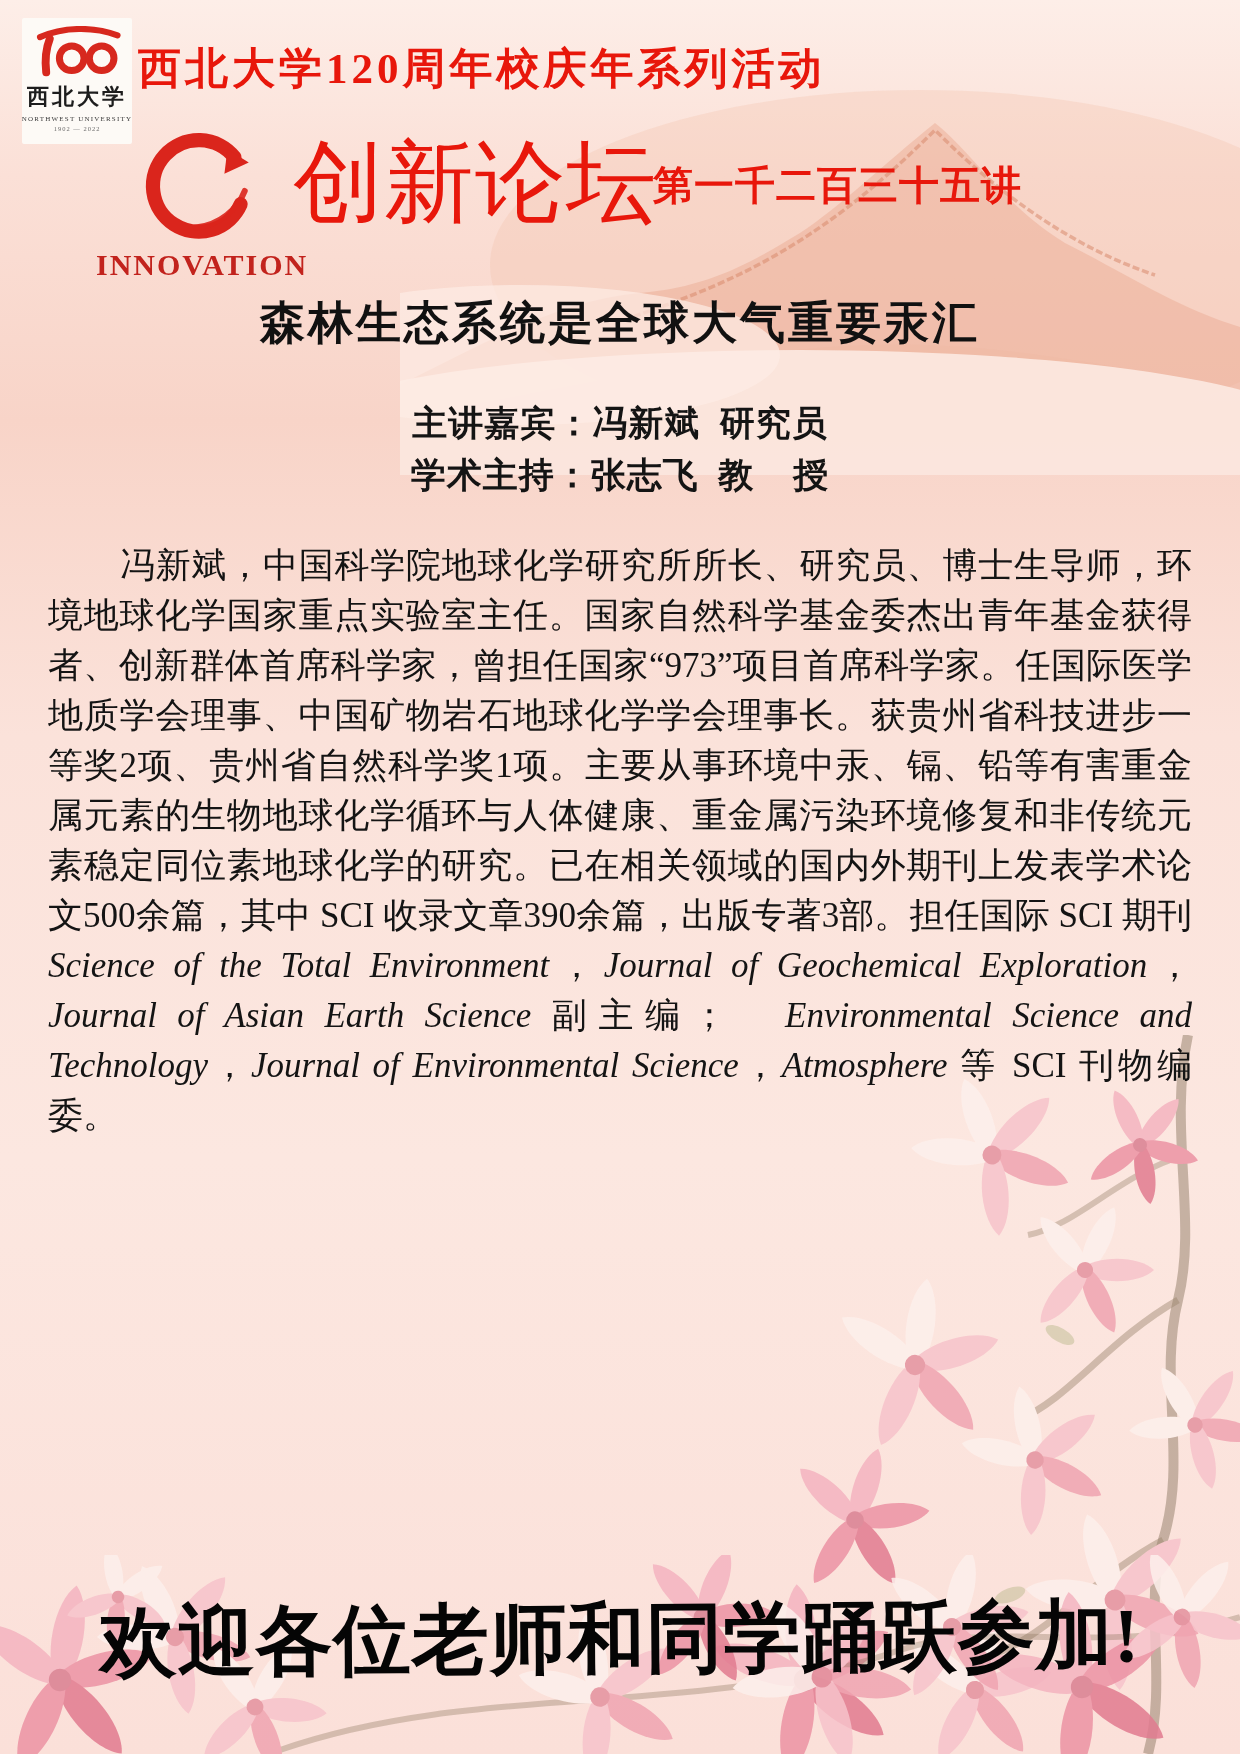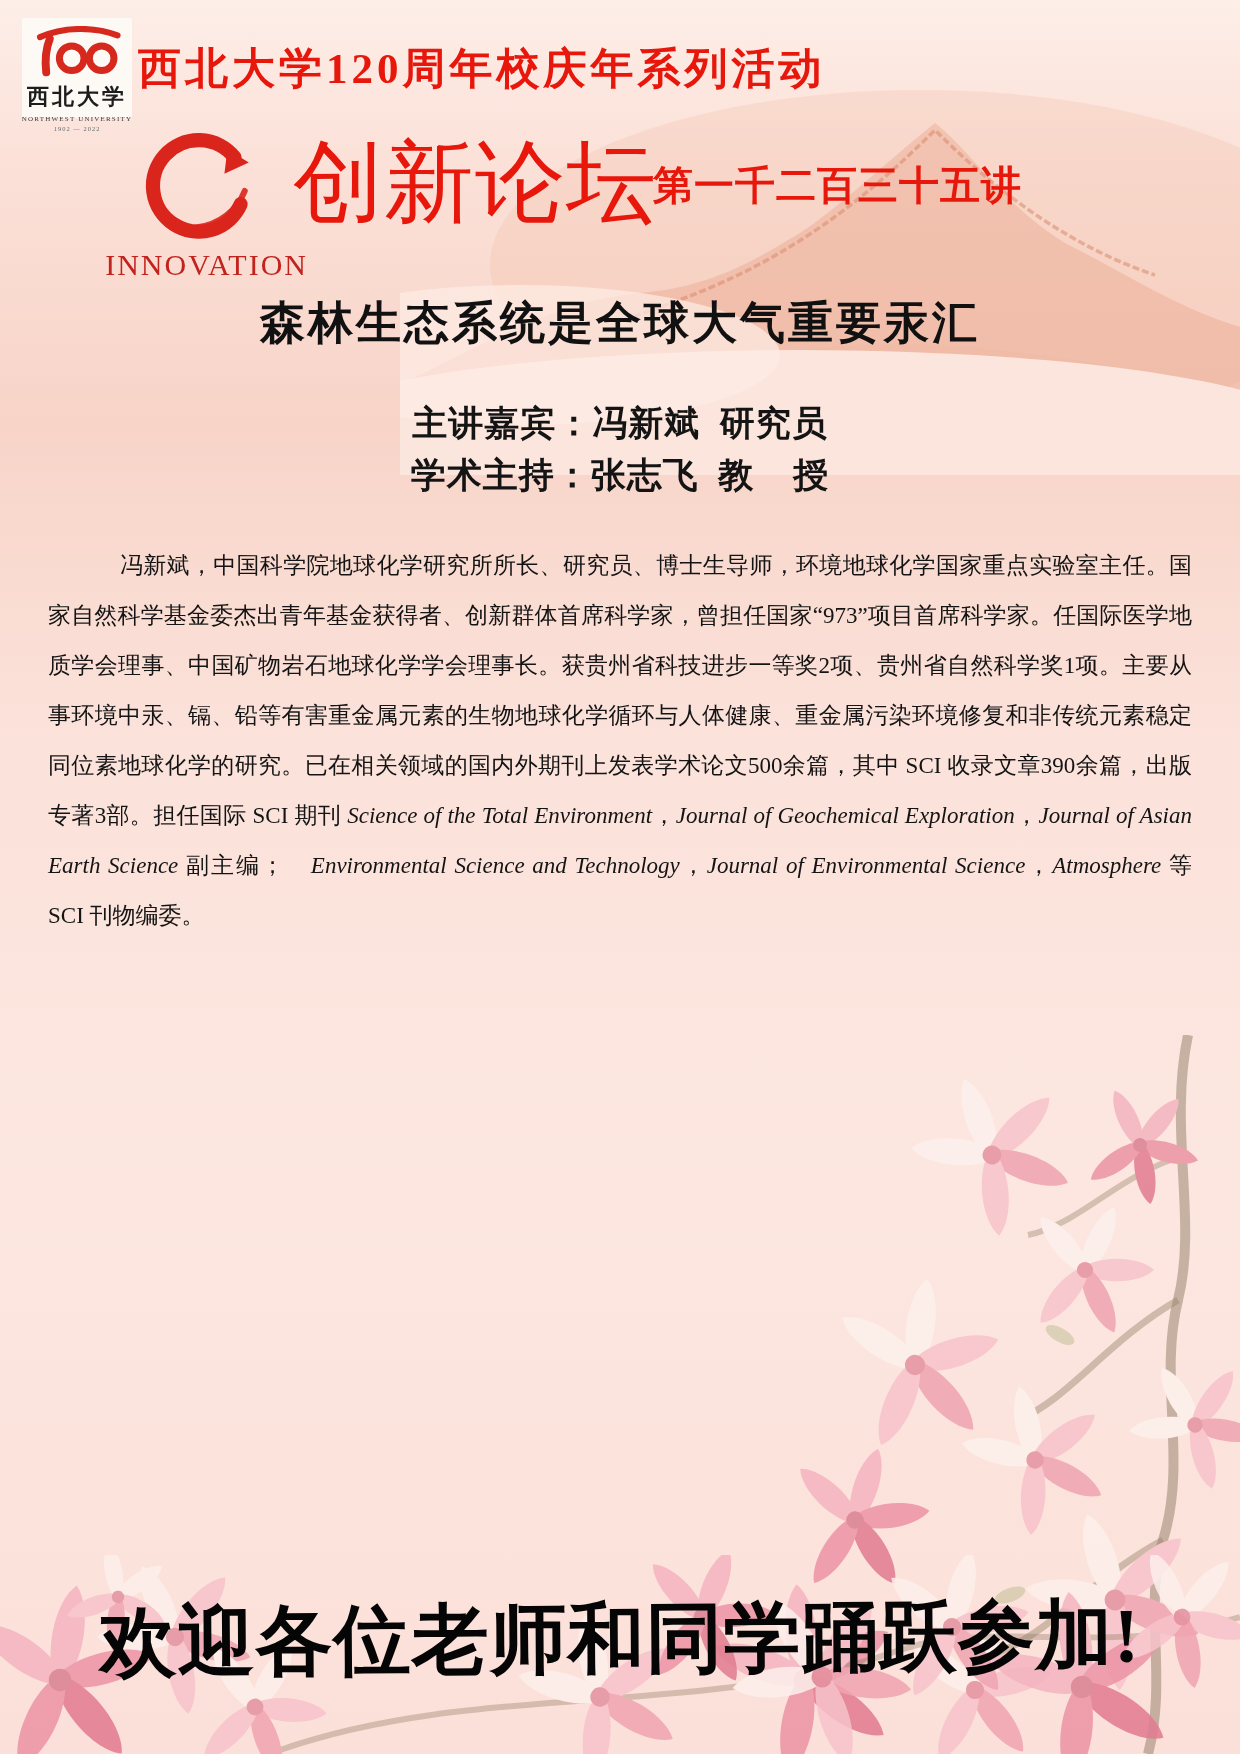--- a/index.html
+++ b/index.html
@@ -9,38 +9,38 @@
     margin:0 auto;
     overflow:hidden;
     background:linear-gradient(180deg,#fdeee8 0%,#fbe0d7 10%,#f8d4c8 24%,#fbe2da 42%,#fce7e0 66%,#fbe0d9 100%);
     font-family:"Liberation Serif","DejaVu Serif",serif;
     color:#151515;
   }
   .layer{position:absolute;}
   .deco{pointer-events:none;}
   
   .uni-logo{
-    left:22px;top:18px;width:110px;height:100px;
+    left:22px;top:18px;width:110px;height:126px;
     background:#fdfaf6;border-radius:2px;
     display:flex;flex-direction:column;align-items:center;justify-content:flex-start;
     padding-top:8px;box-sizing:border-box;z-index:3;
   }
   .logo-100{width:88px;height:54px;}
   .logo-cn{font-size:22px;font-weight:bold;letter-spacing:3px;color:#1d1d1d;margin-top:2px;}
   .logo-en{font-size:7px;letter-spacing:1.2px;color:#3a3a3a;margin-top:3px;white-space:nowrap;}
   .logo-years{font-size:6.5px;letter-spacing:1px;color:#6a6a6a;margin-top:2px;}
   .series-banner{
     left:138px;top:40px;z-index:3;
     font-size:43px;font-weight:bold;letter-spacing:4px;
     color:#e8170b;white-space:nowrap;
   }
   .innovation-logo{left:140px;top:126px;width:122px;height:128px;z-index:3;}
   .innovation-word{
     left:96px;top:248px;width:212px;text-align:right;z-index:3;
-    font-size:30px;letter-spacing:2px;color:#c2231d;font-weight:400;
+    font-size:30px;letter-spacing:2px;color:#c2231d;font-weight:700;
   }
   .forum-name{
     left:293px;top:122px;z-index:3;
     font-family:"Liberation Sans","DejaVu Sans",sans-serif;
     font-size:90px;font-weight:400;color:#e8170b;letter-spacing:1px;white-space:nowrap;
   }
   .forum-session{
     left:653px;top:158px;z-index:3;
     font-family:"Liberation Sans","DejaVu Sans",sans-serif;
     font-size:40px;font-weight:800;color:#e8170b;letter-spacing:1px;white-space:nowrap;
@@ -52,21 +52,21 @@
   }
   .speaker-line,.host-line{
     left:0;width:1240px;text-align:center;z-index:2;
     font-size:35px;font-weight:bold;color:#141414;white-space:pre;letter-spacing:1px;
   }
   .speaker-line{top:400px;}
   .host-line{top:452px;}
   
   .bio{
     left:48px;top:541px;width:1144px;z-index:2;
-    font-size:23px;line-height:50px;text-align:justify;
+    font-size:35px;line-height:50px;text-align:justify;
     text-indent:72px;color:#141414;margin:0;
   }
   .bio .jn{font-style:italic;}
   
   .details{left:258px;top:1218px;z-index:2;}
   .detail-row{font-size:36px;line-height:53px;font-weight:bold;color:#111;white-space:pre;}
   .detail-label{font-weight:bold;}
   .detail-value{font-weight:bold;}
   
   .welcome{

